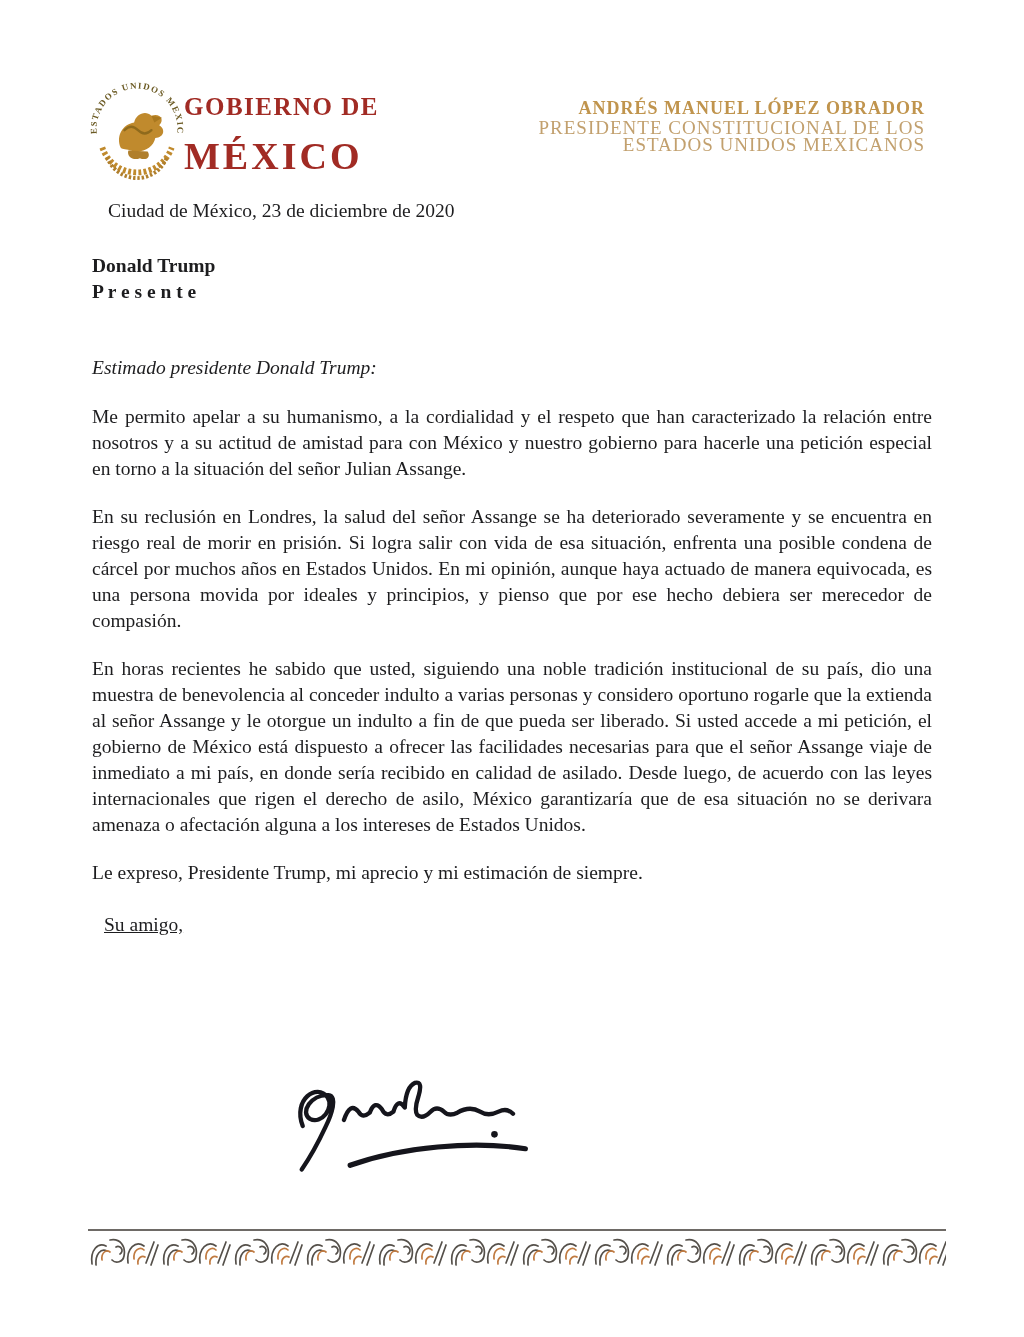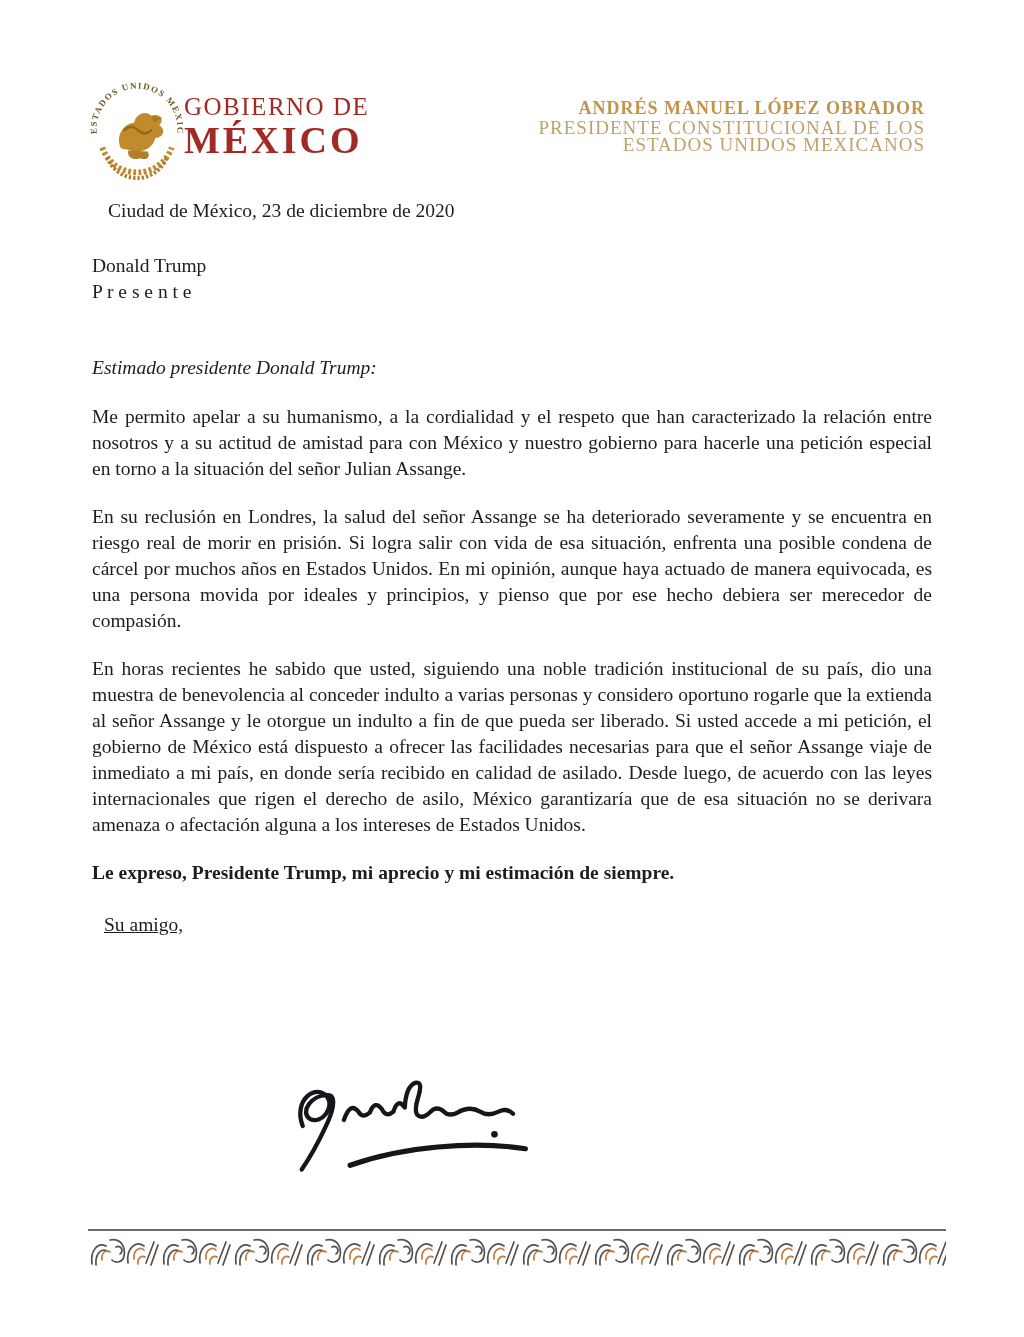--- a/index.html
+++ b/index.html
@@ -12,45 +12,45 @@
     font-family:"Liberation Serif", serif;
     color:var(--ink,#1d1d1f);
     overflow:hidden;
   }
 
   
   .letterhead { position:absolute; top:0; left:0; right:0; height:190px; }
   .lh-left { position:absolute; left:84px; top:82px; display:flex; align-items:flex-start; }
   .seal { width:106px; height:106px; flex:0 0 auto; }
   .gov-word { margin-left:-6px; margin-top:12px; color:var(--brand-red,#a12b24); line-height:1; }
-  .gov-line1 { font-size:25px; font-weight:normal; letter-spacing:1.5px; }
-  .gov-line2 { font-size:38px; font-weight:bold; letter-spacing:3px; margin-top:2px; }
+  .gov-line1 { font-size:25px; font-weight:bold; letter-spacing:1.5px; }
+  .gov-line2 { font-size:38px; font-weight:bold; letter-spacing:3px; margin-top:18px; }
 
   .lh-right { position:absolute; right:99px; top:98px; text-align:right; }
   .president-name {
     font-size:18px; font-weight:bold; letter-spacing:1px;
     color:var(--gold,#c0944d);
     white-space:nowrap;
   }
   .president-title {
     font-size:19px; letter-spacing:1px;
     color:var(--gold-light,#c2a06e);
     line-height:17px;
   }
 
   
   .letter-body {
     position:absolute; left:92px; right:92px; top:198px;
     font-size:19.5px; line-height:26px;
   }
   .dateline  { margin:0 16px 29px; }
-  .recipient { margin:0 0 50px; line-height:26px; }
+  .recipient { margin:0 0 50px; line-height:26px;font-weight:bold; }
   .salutation{ margin:0 0 23px;font-style:italic; }
   .para      { margin:4px 0 22px; text-align:justify; }
-  .closing   { margin:0 0 26px;font-weight:bold; }
+  .closing   { margin:0 0 26px; }
   .signoff   { margin:12px;text-decoration:underline; }
 
   
   .signature { position:absolute; left:278px; top:1066px; width:268px; height:114px; }
   .signature svg { width:100%; height:100%; }
 
   
   .footer { position:absolute; left:88px; top:1229px; width:858px; }
   .footer-rule { height:0; border-top:2px solid #6e6a66; }
   .footer-band { display:block; margin-top:7px; }

